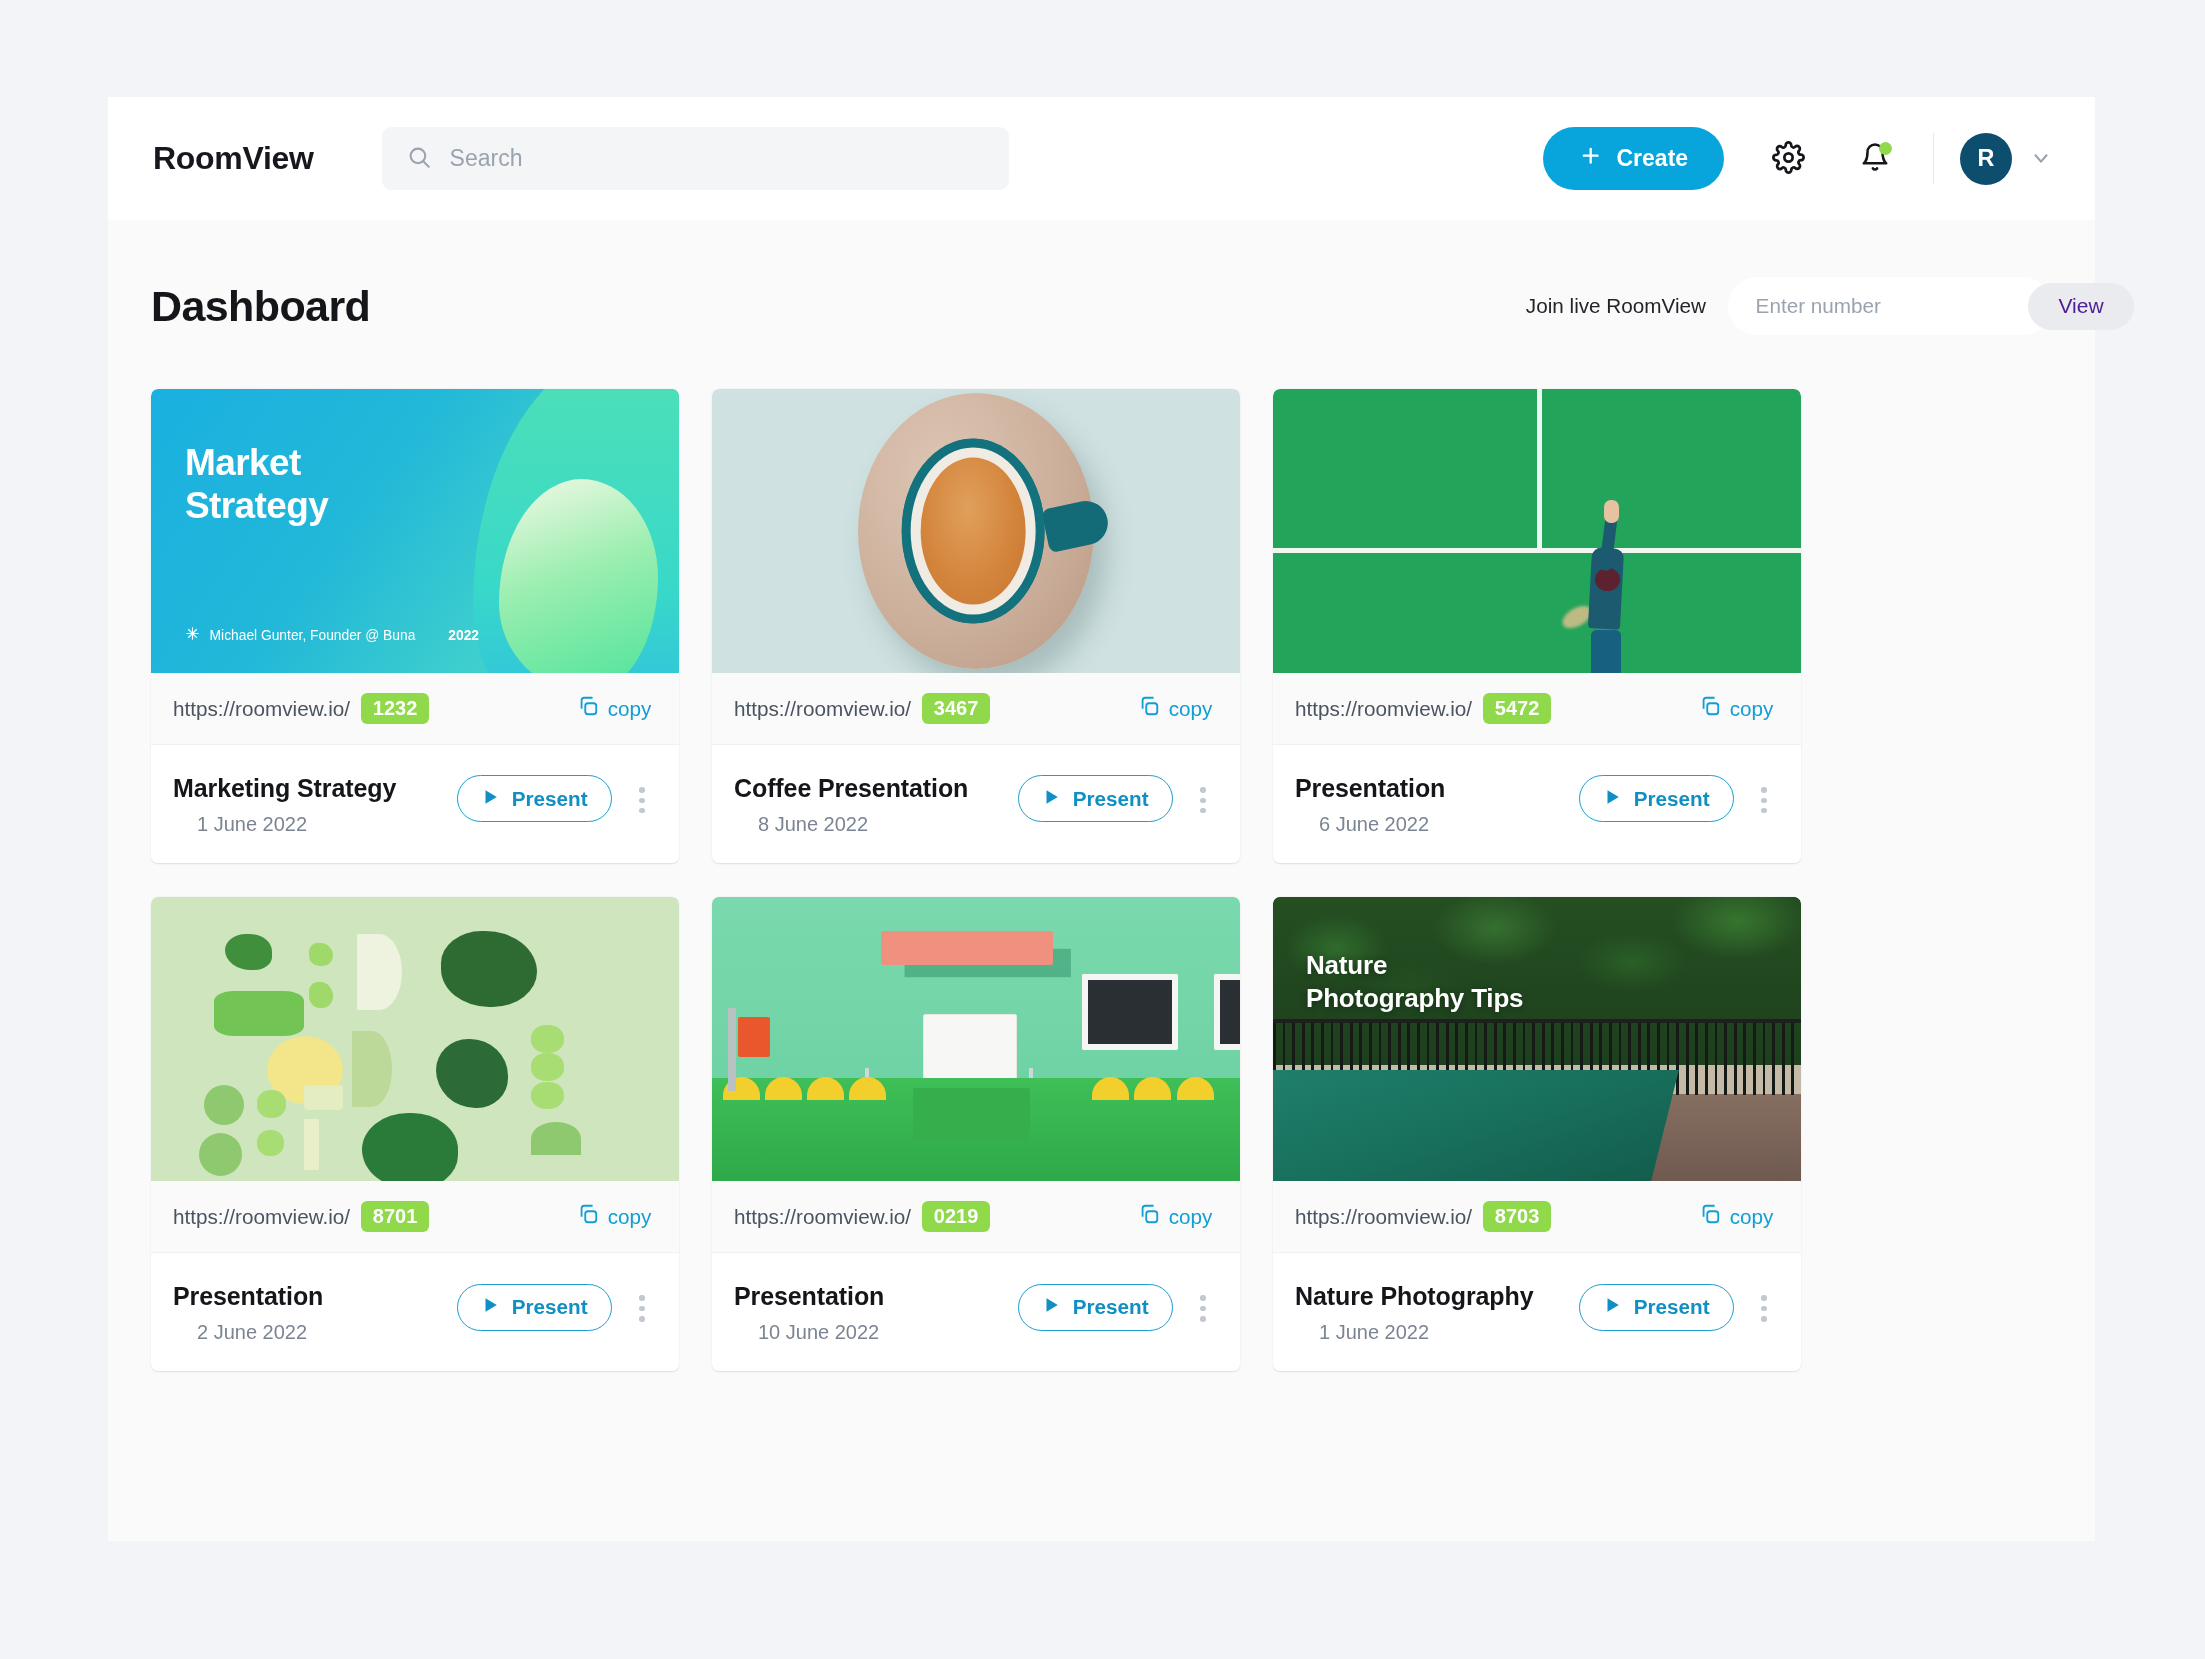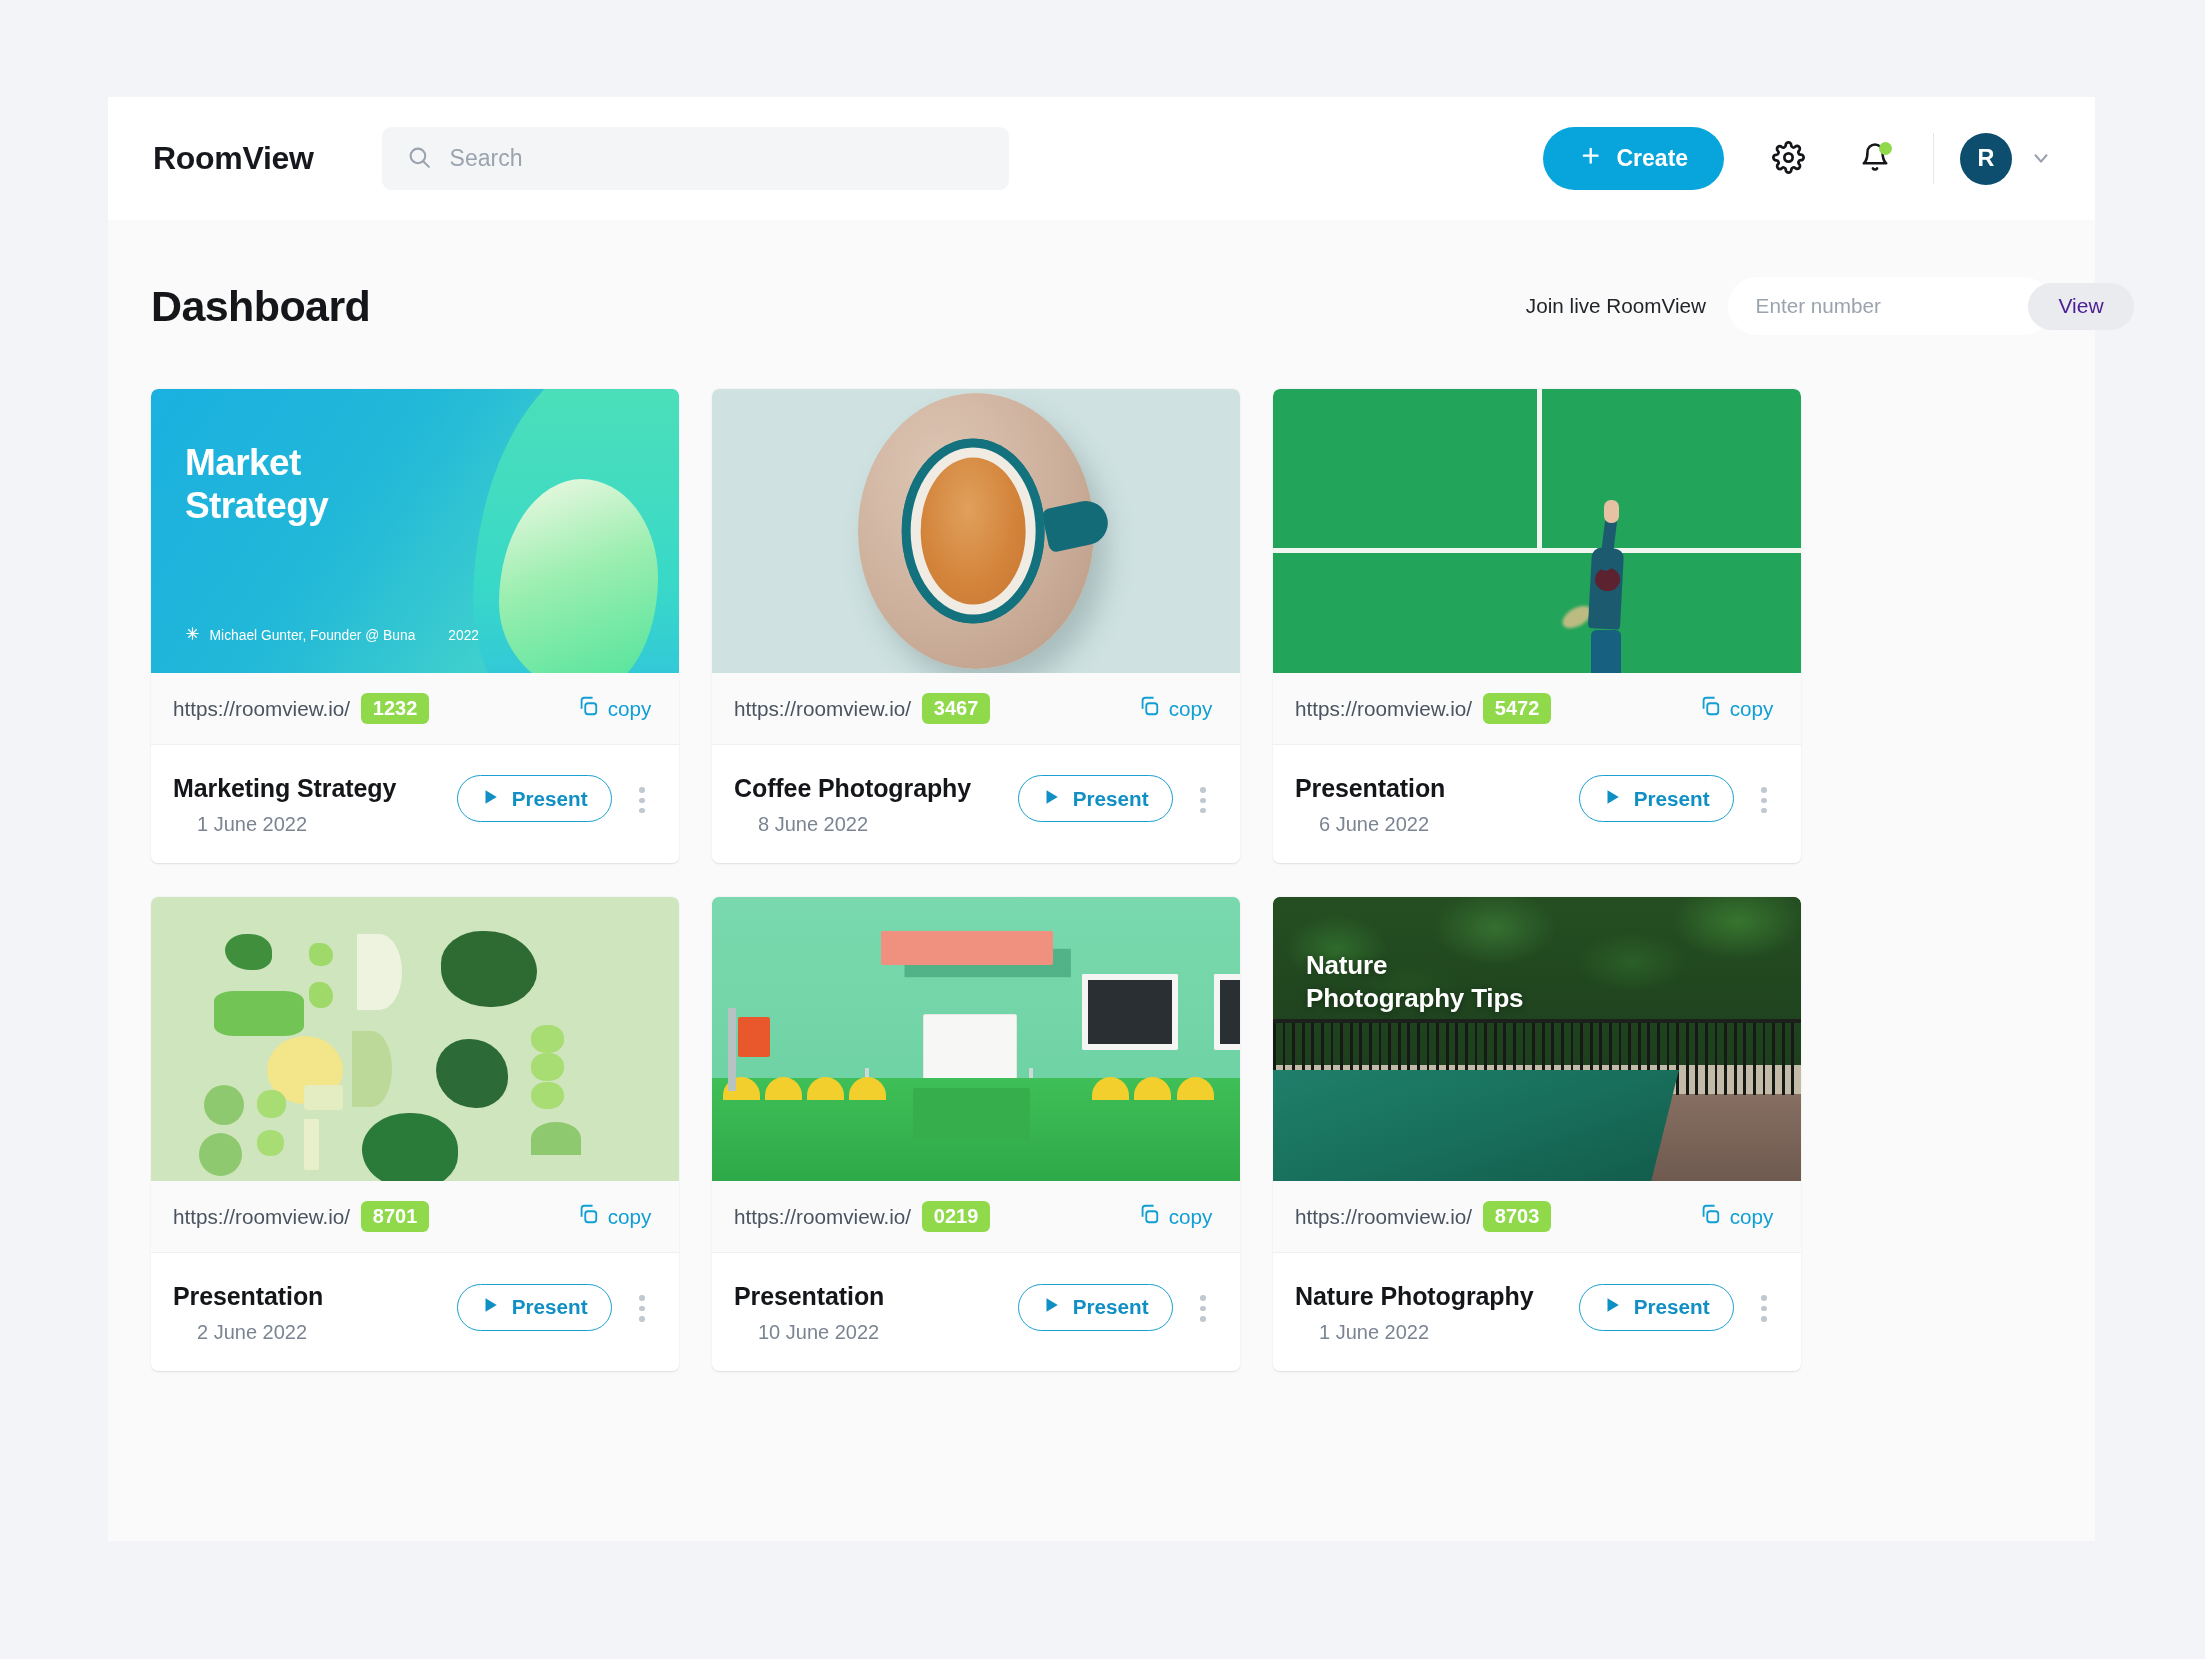--- a/index.html
+++ b/index.html
@@ -201,21 +201,21 @@
   .ms-head {
     position: absolute; left: 34px; top: 52px;
     color: #fff; font-size: 37px; font-weight: 700;
     line-height: 1.17; letter-spacing: -0.6px;
   }
   .ms-foot {
     position: absolute; left: 34px; bottom: 29px;
     color: #fff; font-size: 13.8px;
     display: flex; align-items: center; gap: 9.6px;
   }
-  .ms-foot .yr { margin-left: 23.4px; font-weight: 400; }
+  .ms-foot .yr { margin-left: 23.4px; font-weight: 700; }
 
   
   .art-coffee { background: #cfe2e1; }
   .saucer {
     position: absolute; left: 50%; top: 50%;
     width: 236px; height: 276px; transform: translate(-50%,-50%);
     border-radius: 50%;
     background: radial-gradient(ellipse at 35% 30%, #ddc6b4 0%, #cbae9a 58%, #b69782 100%);
     box-shadow: 12.4px 18px 27.6px rgba(70,90,92,.28);
   }
@@ -477,21 +477,21 @@
               <svg width="22" height="22" viewBox="0 0 24 24" fill="none" stroke="#0f9fd4" stroke-width="2" stroke-linejoin="round">
                 <rect x="9" y="9" width="12" height="12" rx="3"></rect>
                   <path d="M5 15V6a3 3 0 0 1 3-3h9"></path>
               </svg>
             </span>
             <span>copy</span>
           </button>
         </div>
         <div class="meta">
           <div class="meta-text">
-            <div class="meta-title">Coffee Photography</div>
+            <div class="meta-title">Coffee Presentation</div>
             <div class="meta-date">8 June 2022</div>
           </div>
           <button class="present-btn">
             <span>
               <svg width="18" height="18" viewBox="0 0 24 24" fill="#0f8fc4">
                   <polygon points="6,3 21,12 6,21"></polygon>
                 </svg>
             </span>
             <span>Present</span>
           </button>

